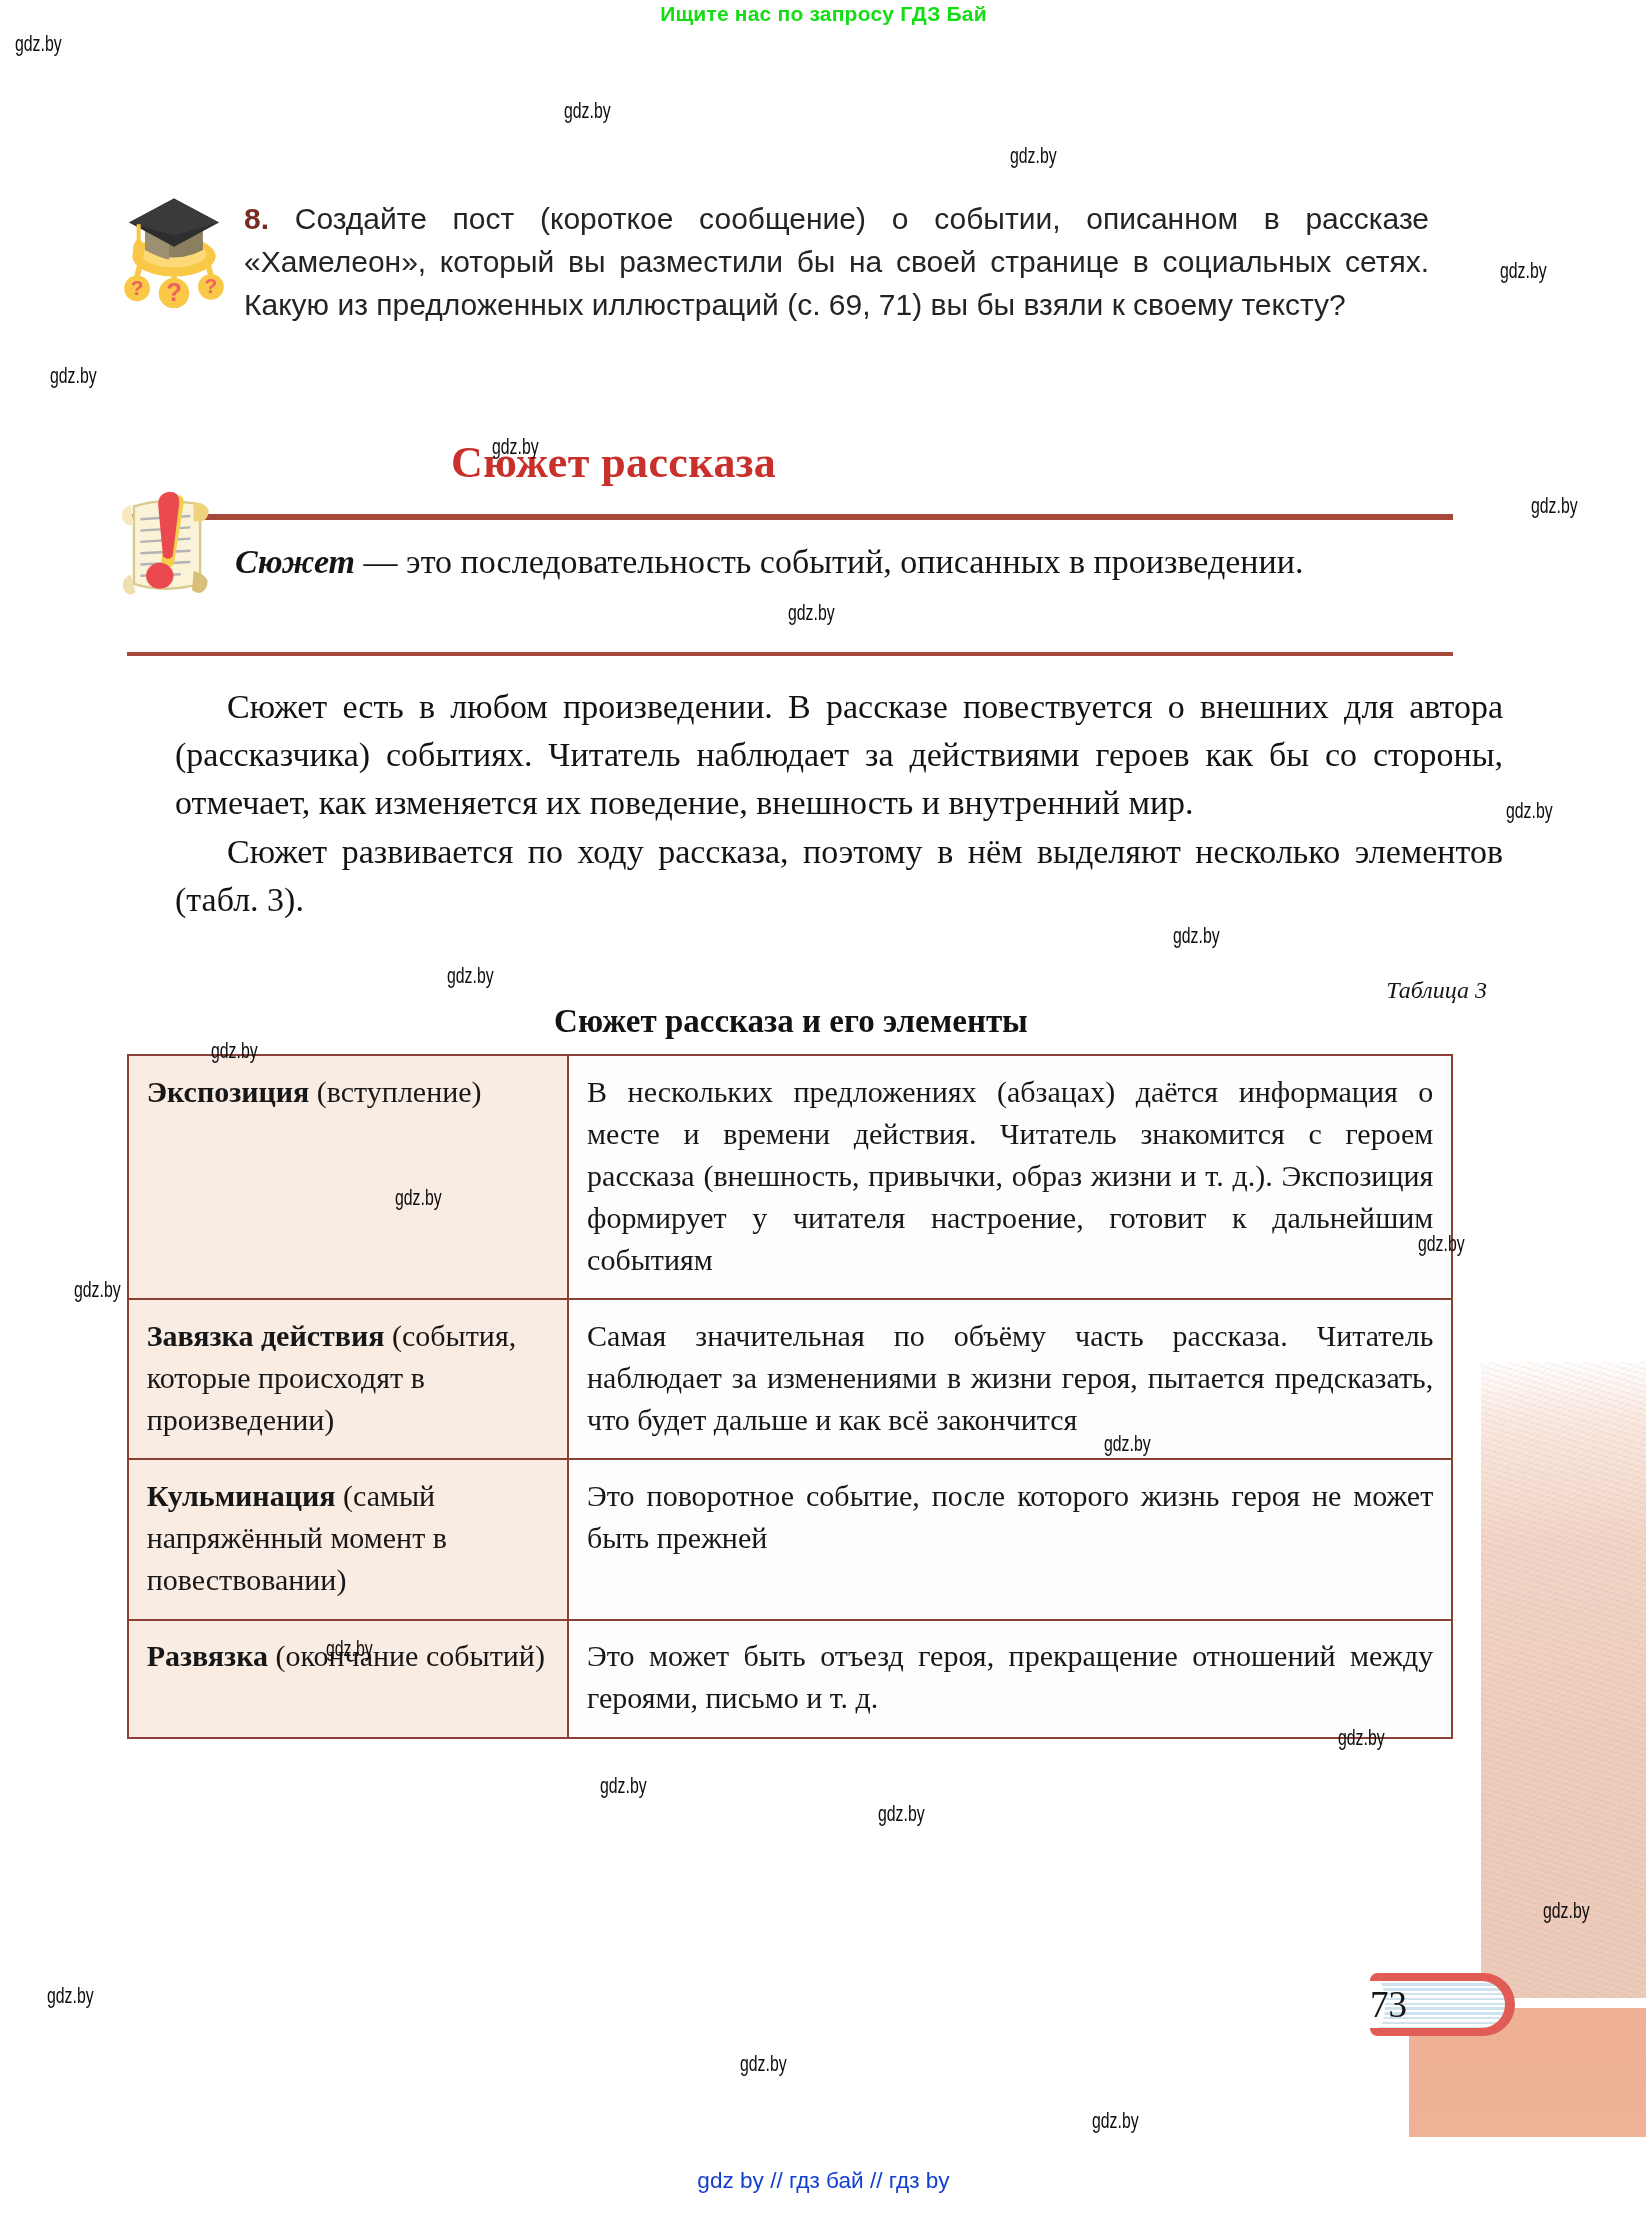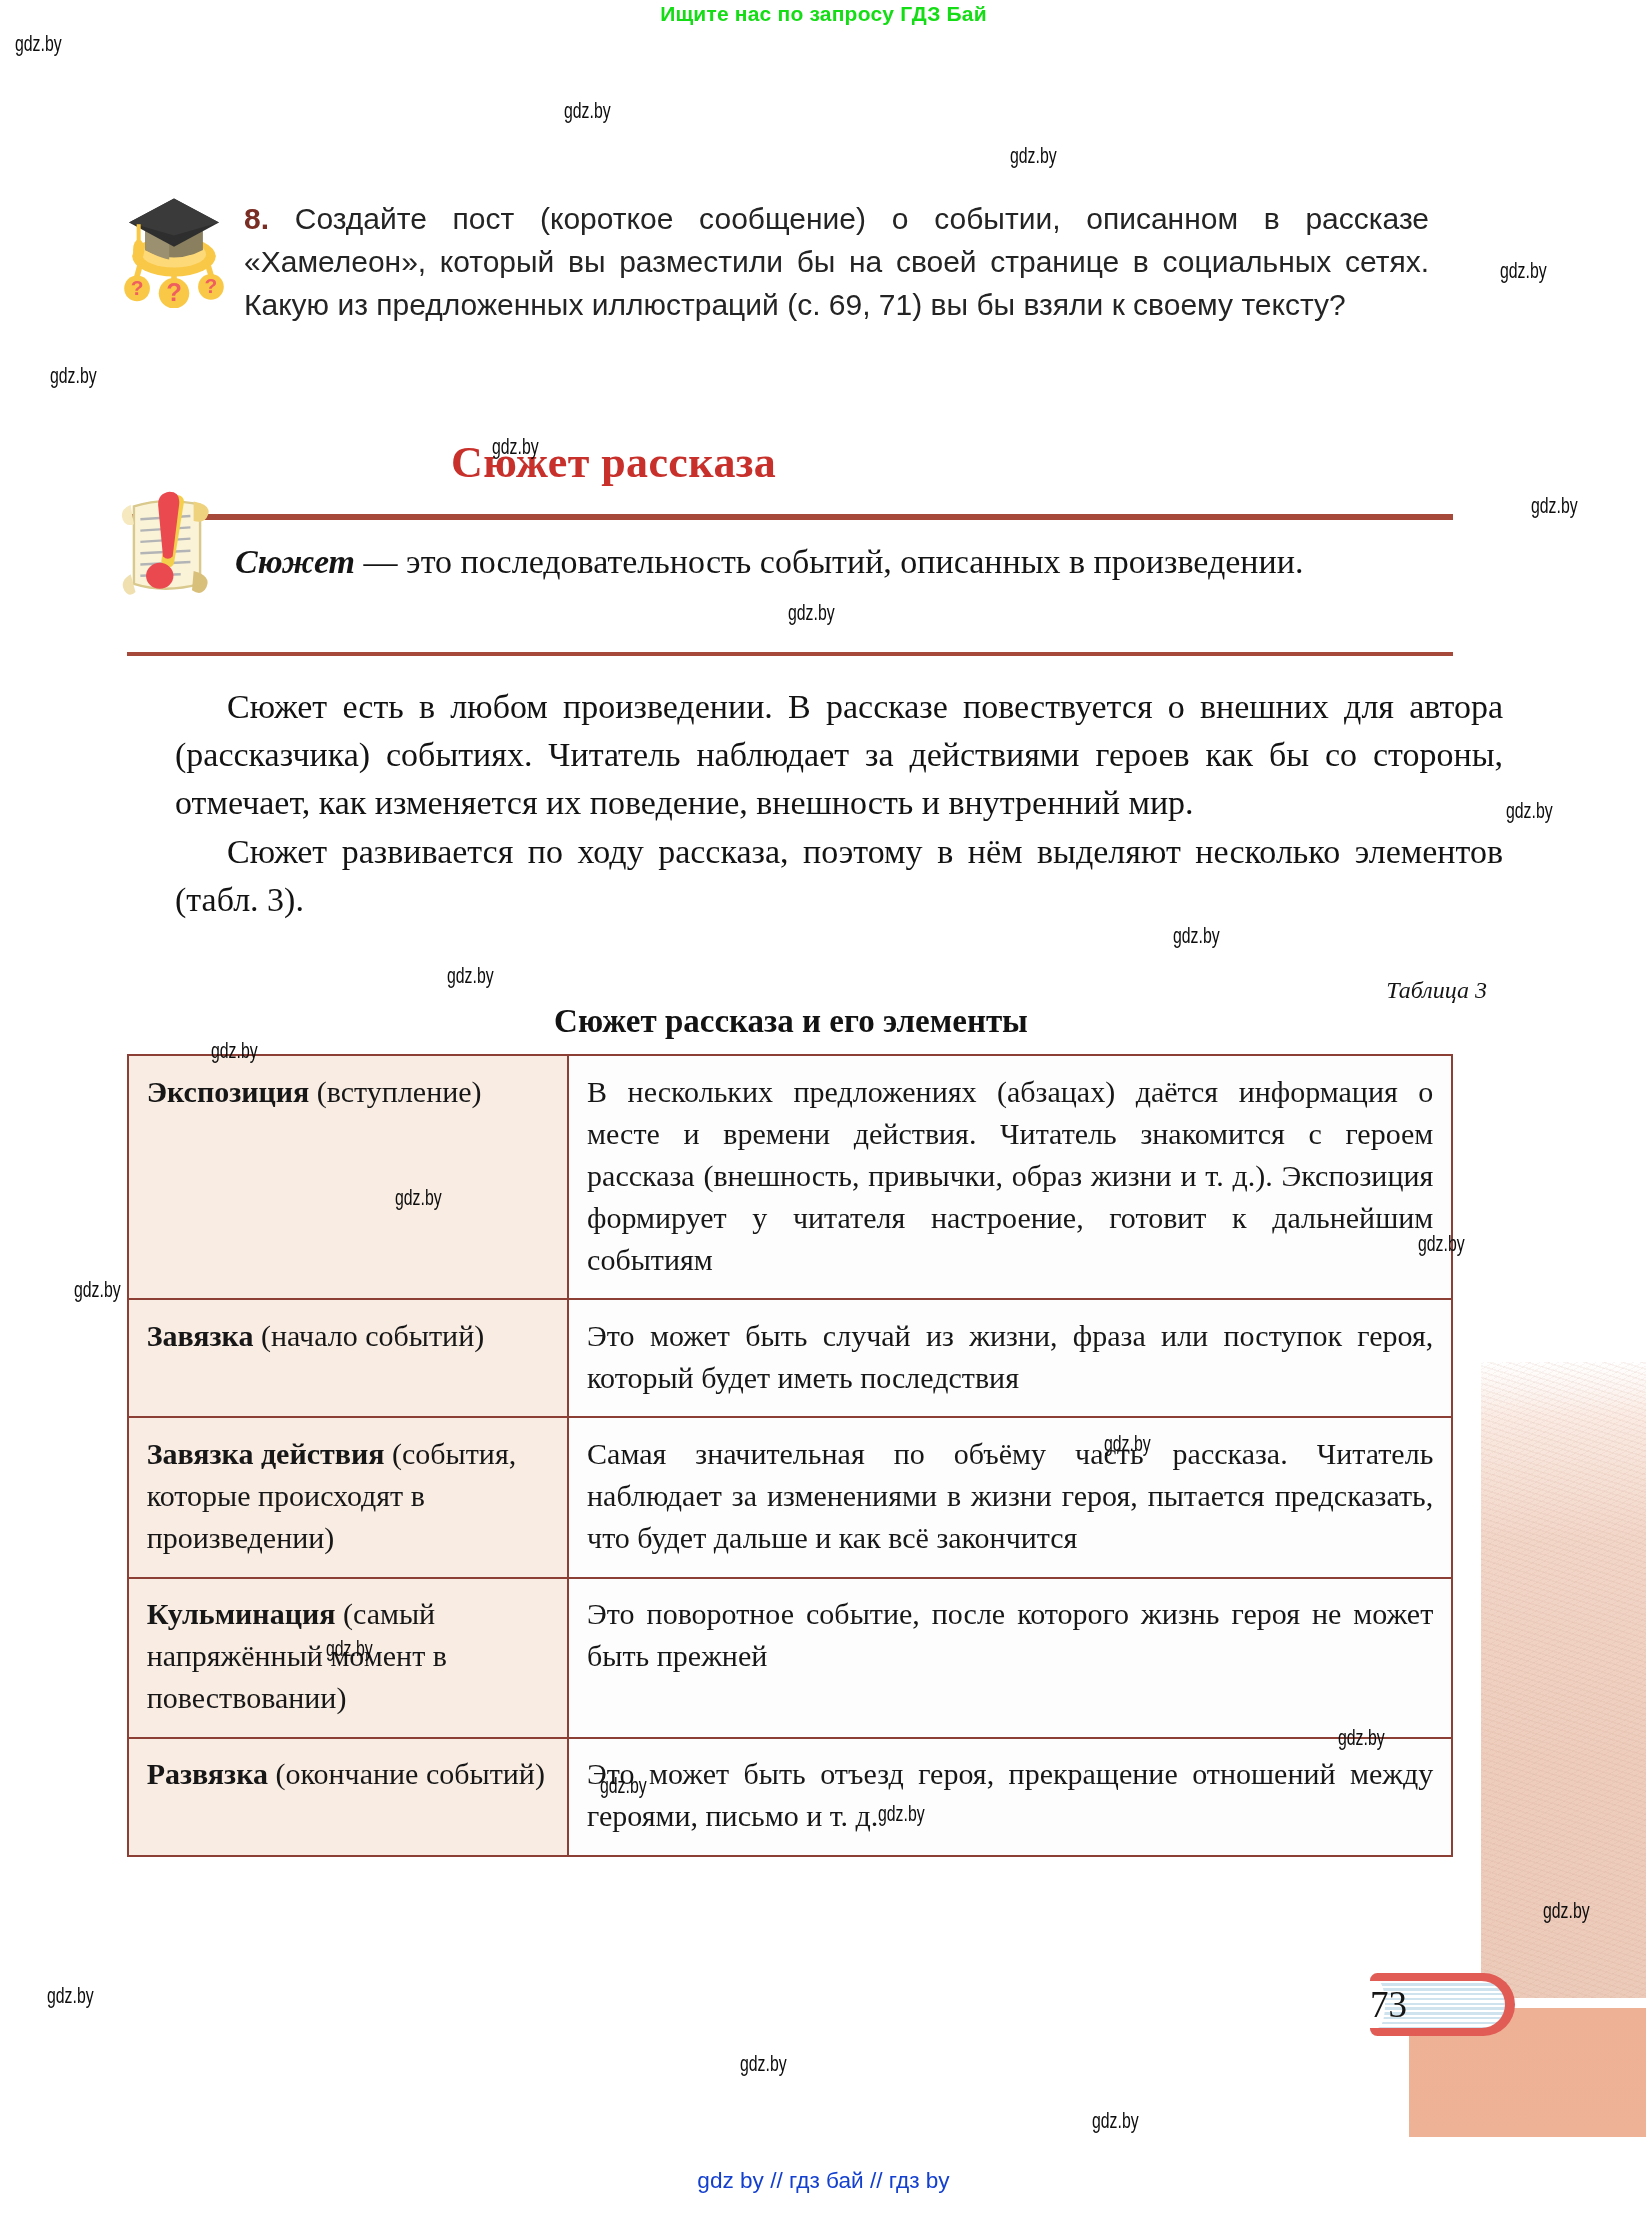--- a/index.html
+++ b/index.html
@@ -370,24 +370,20 @@
   </div>
 
   <div class="table-label">Таблица 3</div>
   <div class="table-title">Сюжет рассказа и его элементы</div>
 
   <table class="tbl">
     <tbody id="tbl-body">
         <tr>
           <td class="term-cell"><span class="term-name">Экспозиция</span><span class="term-paren"> (вступление)</span></td>
           <td class="desc-cell">В нескольких предложениях (абзацах) даётся информация о месте и времени действия. Читатель знакомится с героем рассказа (внешность, привычки, образ жизни и т. д.). Экспозиция формирует у читателя настроение, готовит к дальнейшим событиям</td>
-        </tr>
-        <tr>
-          <td class="term-cell"><span class="term-name">Завязка</span><span class="term-paren"> (начало событий)</span></td>
-          <td class="desc-cell">Это может быть случай из жизни, фраза или поступок героя, который будет иметь последствия</td>
         </tr>
         <tr>
           <td class="term-cell"><span class="term-name">Завязка действия</span><span class="term-paren"> (события, которые происходят в произведении)</span></td>
           <td class="desc-cell">Самая значительная по объёму часть рассказа. Читатель наблюдает за изменениями в жизни героя, пытается предсказать, что будет дальше и как всё закончится</td>
         </tr>
         <tr>
           <td class="term-cell"><span class="term-name">Кульминация</span><span class="term-paren"> (самый напряжённый момент в повествовании)</span></td>
           <td class="desc-cell">Это поворотное событие, после которого жизнь героя не может быть прежней</td>
         </tr>
         <tr>

